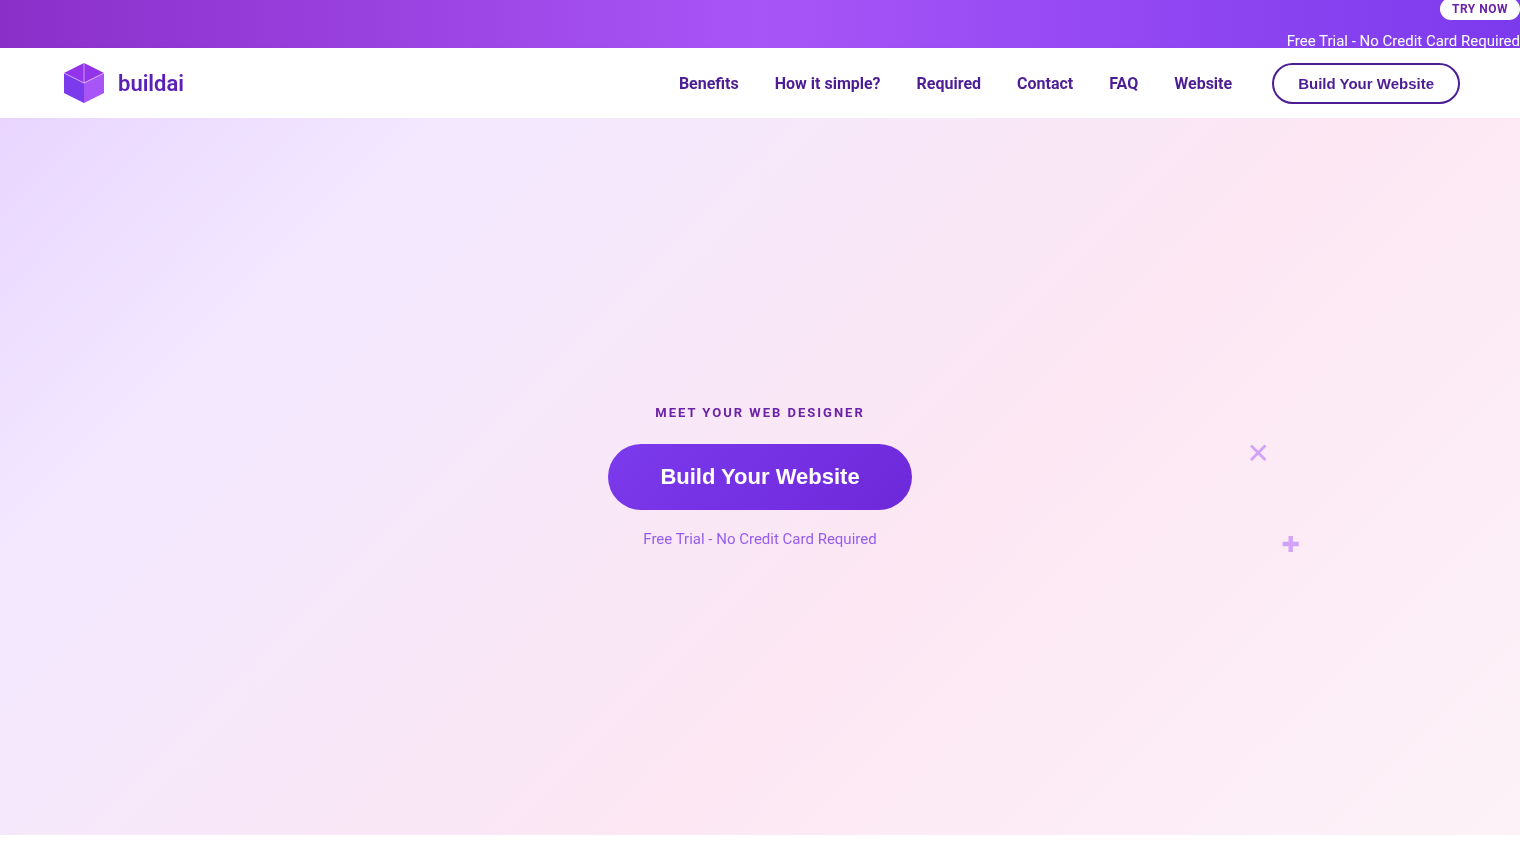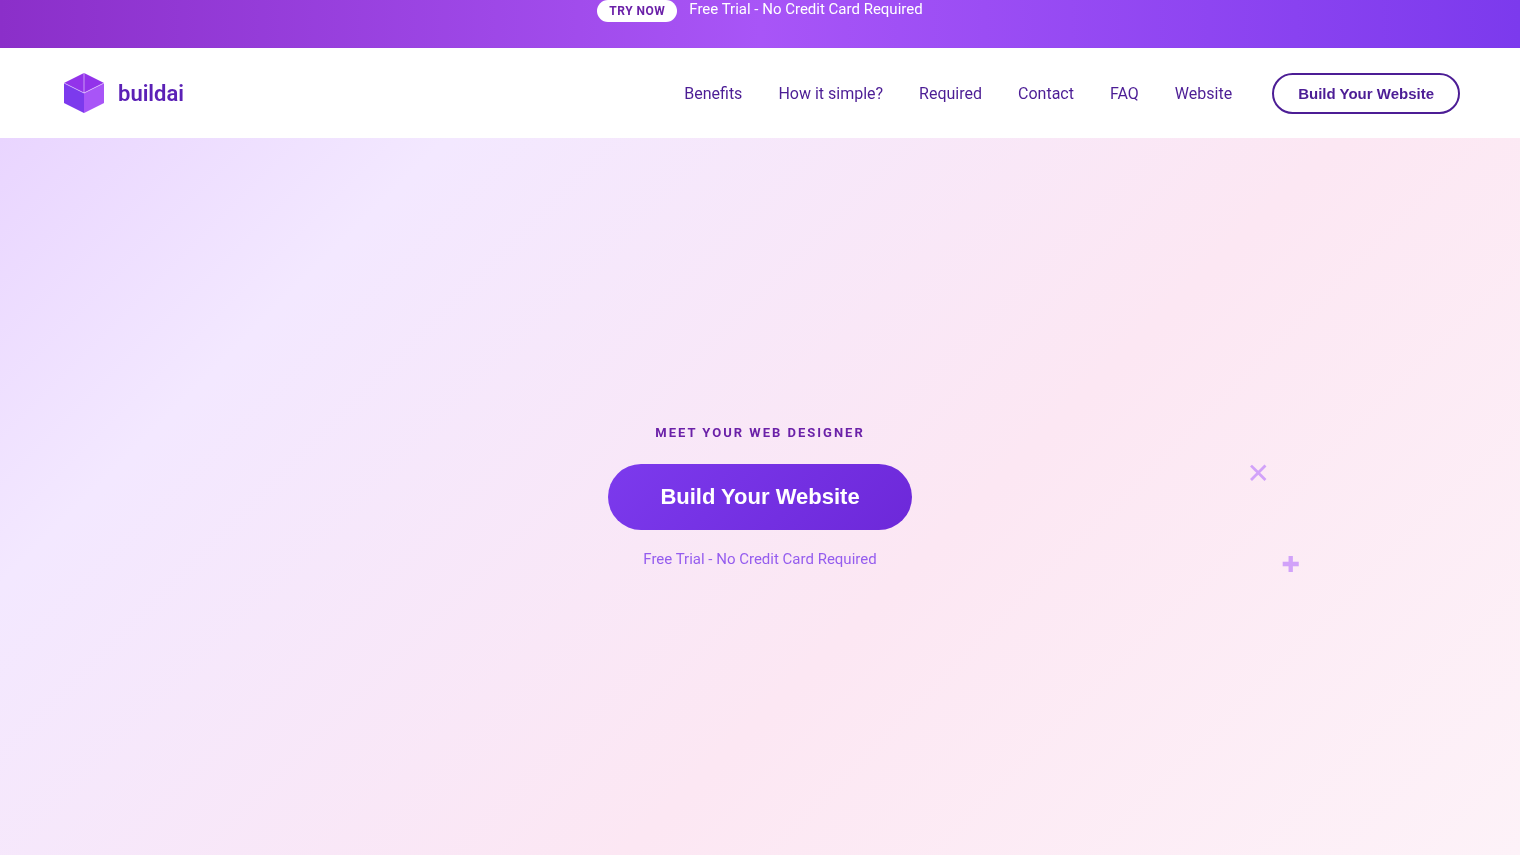--- a/index.html
+++ b/index.html
@@ -13,23 +13,24 @@
       width: 1520px;
       min-height: 855px;
       overflow-x: hidden;
     }
 
     
     .top-banner {
       background: linear-gradient(90deg, #8b2fc9, #a855f7, #7c3aed);
       height: 48px;
       display: flex;
-      align-items: flex-start;
+      align-items: flex-end;
       justify-content: center;
       gap: 12px;
+      flex-direction: column;
     }
 
     .try-now-badge {
       background: white;
       color: #6b21a8;
       font-weight: 700;
       font-size: 12px;
       padding: 4px 12px;
       border-radius: 20px;
       letter-spacing: 0.5px;
@@ -37,21 +38,21 @@
 
     .banner-text {
       color: white;
       font-size: 15px;
       font-weight: 400;
     }
 
     
     .navbar {
       background: white;
-      height: 90px;
+      height: 70px;
       display: flex;
       align-items: center;
       padding: 0 60px;
       box-shadow: 0 1px 3px rgba(0,0,0,0.05);
     }
 
     .logo-area {
       display: flex;
       align-items: center;
       gap: 10px;
@@ -75,21 +76,21 @@
       align-items: center;
       gap: 36px;
       list-style: none;
       margin-right: 40px;
     }
 
     .nav-links a {
       color: #4c1d95;
       text-decoration: none;
       font-size: 16px;
-      font-weight: 400;
+      font-weight: 700;
     }
 
     .nav-cta-btn {
       background: white;
       color: #4c1d95;
       border: 2px solid #4c1d95;
       padding: 10px 24px;
       border-radius: 30px;
       font-size: 15px;
       font-weight: 600;

